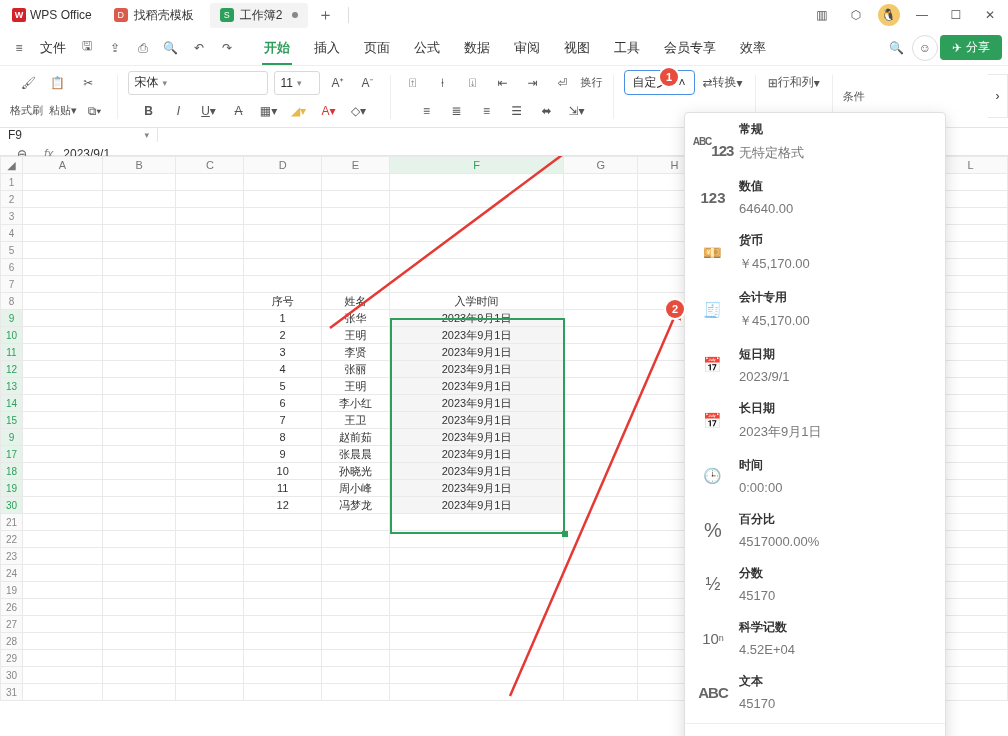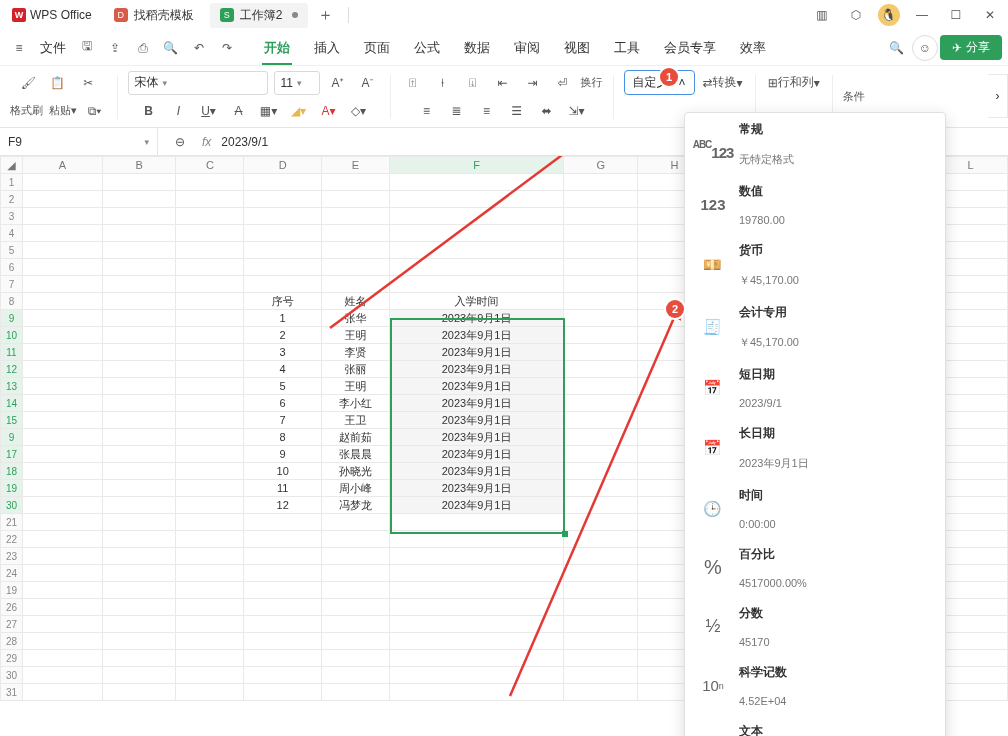--- a/index.html
+++ b/index.html
@@ -40,21 +40,21 @@
 .tb-row { display:flex; align-items:center; gap:6px;}
 .tb-label { font-size:11px; color:#555;}
 .tb-btn { min-width:24px; height:24px; display:flex; align-items:center; justify-content:center; border-radius:3px; color:#555; padding:0 2px;}
 .tb-sel { height:24px; border:1px solid #d9d9d9; border-radius:3px; display:flex; align-items:center; padding:0 6px; gap:4px; background:#fff;}
 .tb-sel .caret { font-size:9px; color:#888;}
 .vdiv { width:1px; height:44px; background:#eee; margin:0 4px;}
 .custom-sel { border:1px solid #4a90e2; border-radius:4px; padding:3px 8px; display:flex; align-items:center; gap:10px; color:#333; font-size:12px;}
 .tb-chevron { width:20px; height:44px; border:1px solid #e9e9e9; border-left:none; display:flex; align-items:center; justify-content:center; position:absolute; right:0; top:8px; background:#fff;}
 
 
-.formula-bar { height:28px; border-bottom:1px solid #e5e5e5; display:flex; align-items:center;}
+.formula-bar { height:28px; border-bottom:1px solid #e5e5e5; display:flex; flex-direction:column;}
 .namebox { width:158px; height:100%; border-right:1px solid #e5e5e5; display:flex; align-items:center; justify-content:space-between; padding:0 8px;}
 .namebox .caret { font-size:9px; color:#888;}
 .fx-area { display:flex; align-items:center; gap:10px; padding:0 10px; flex:1;}
 .fx-ico { color:#888; font-style:italic;}
 .fx-input { font-size:12px; color:#333;}
 
 
 .sheet { position:relative; }
 .grid { border-collapse:collapse; table-layout:fixed;}
 .grid th, .grid td { border:1px solid #e9e9e9; height:17px; font-size:11px; text-align:center; font-weight:normal; color:#555; background:#fff;}
@@ -65,21 +65,21 @@
 .col-corner { width:22px;}
 .col-a { width:80px;} .col-b{width:74px;} .col-c{width:68px;} .col-d{width:78px;} .col-e{width:68px;} .col-f{width:175px;} .col-g{width:74px;} .col-h{width:74px;} .col-i{width:75px;} .col-j{width:74px;} .col-k{width:74px;} .col-l{width:74px;}
 .sel-border { position:absolute; border:2px solid #2e9e5b; pointer-events:none;}
 .sel-handle { position:absolute; width:6px; height:6px; background:#2e9e5b; pointer-events:none;}
 
 
 .format-panel { position:absolute; width:262px; background:#fff; border:1px solid #e0e0e0; border-radius:4px; box-shadow:0 4px 16px rgba(0,0,0,.15); z-index:50;}
 .fp-item { display:flex; align-items:center; gap:12px; padding:8px 14px; }
 .fp-ico { width:28px; height:28px; display:flex; align-items:center; justify-content:center; font-size:15px; color:#666;}
 .fp-text .t1 { font-size:12px; font-weight:600; color:#333;}
-.fp-text .t2 { font-size:11px; color:#777; margin-top:14px;}
+.fp-text .t2 { font-size:13px; color:#777; margin-top:6px;}
 .fp-sep { height:1px; background:#eee; margin:4px 0;}
 .fp-footer { padding:10px 0; font-size:12px; color:#333;}
 
 
 .badge-num { position:absolute; width:18px; height:18px; border-radius:50%; background:#e74c3c; color:#fff; font-size:11px; font-weight:bold; display:flex; align-items:center; justify-content:center; box-shadow:0 0 0 2px #fff; z-index:60;}
 svg.arrows { position:absolute; left:0; top:0; pointer-events:none; z-index:40;}
 .sm{font-size:10px;}
 .abcico { font-family: Arial; font-weight:bold; letter-spacing:-1px;}
 </style>
 </head>
@@ -764,21 +764,21 @@
     <div class="fp-ico abcico"><span class="sm">ABC</span><br>123</div>
     <div class="fp-text">
         <div class="t1">常规</div>
         <div class="t2">无特定格式</div>
       </div>
   </div>
   <div class="fp-item">
     <div class="fp-ico" style="font-weight:bold">123</div>
     <div class="fp-text">
         <div class="t1">数值</div>
-        <div class="t2">19780.00</div>
+        <div class="t2">64640.00</div>
       </div>
   </div>
   <div class="fp-item">
     <div class="fp-ico">💴</div>
     <div class="fp-text">
         <div class="t1">货币</div>
         <div class="t2">￥45,170.00</div>
       </div>
   </div>
   <div class="fp-item">

